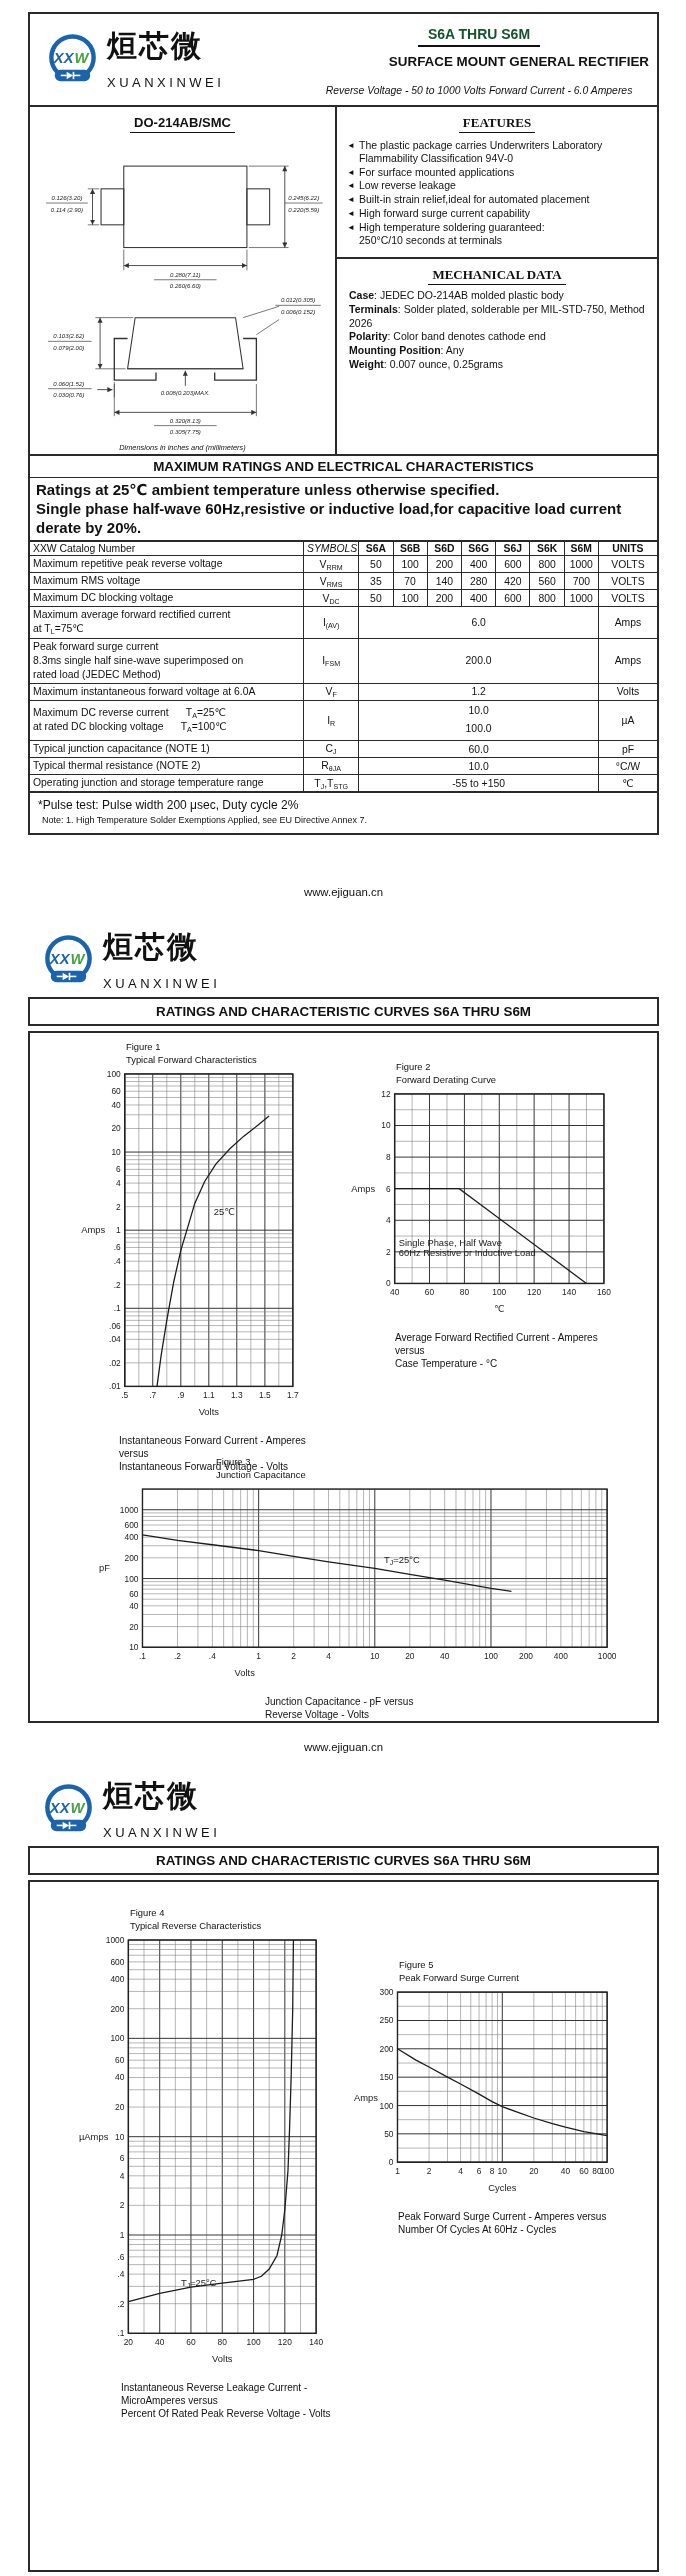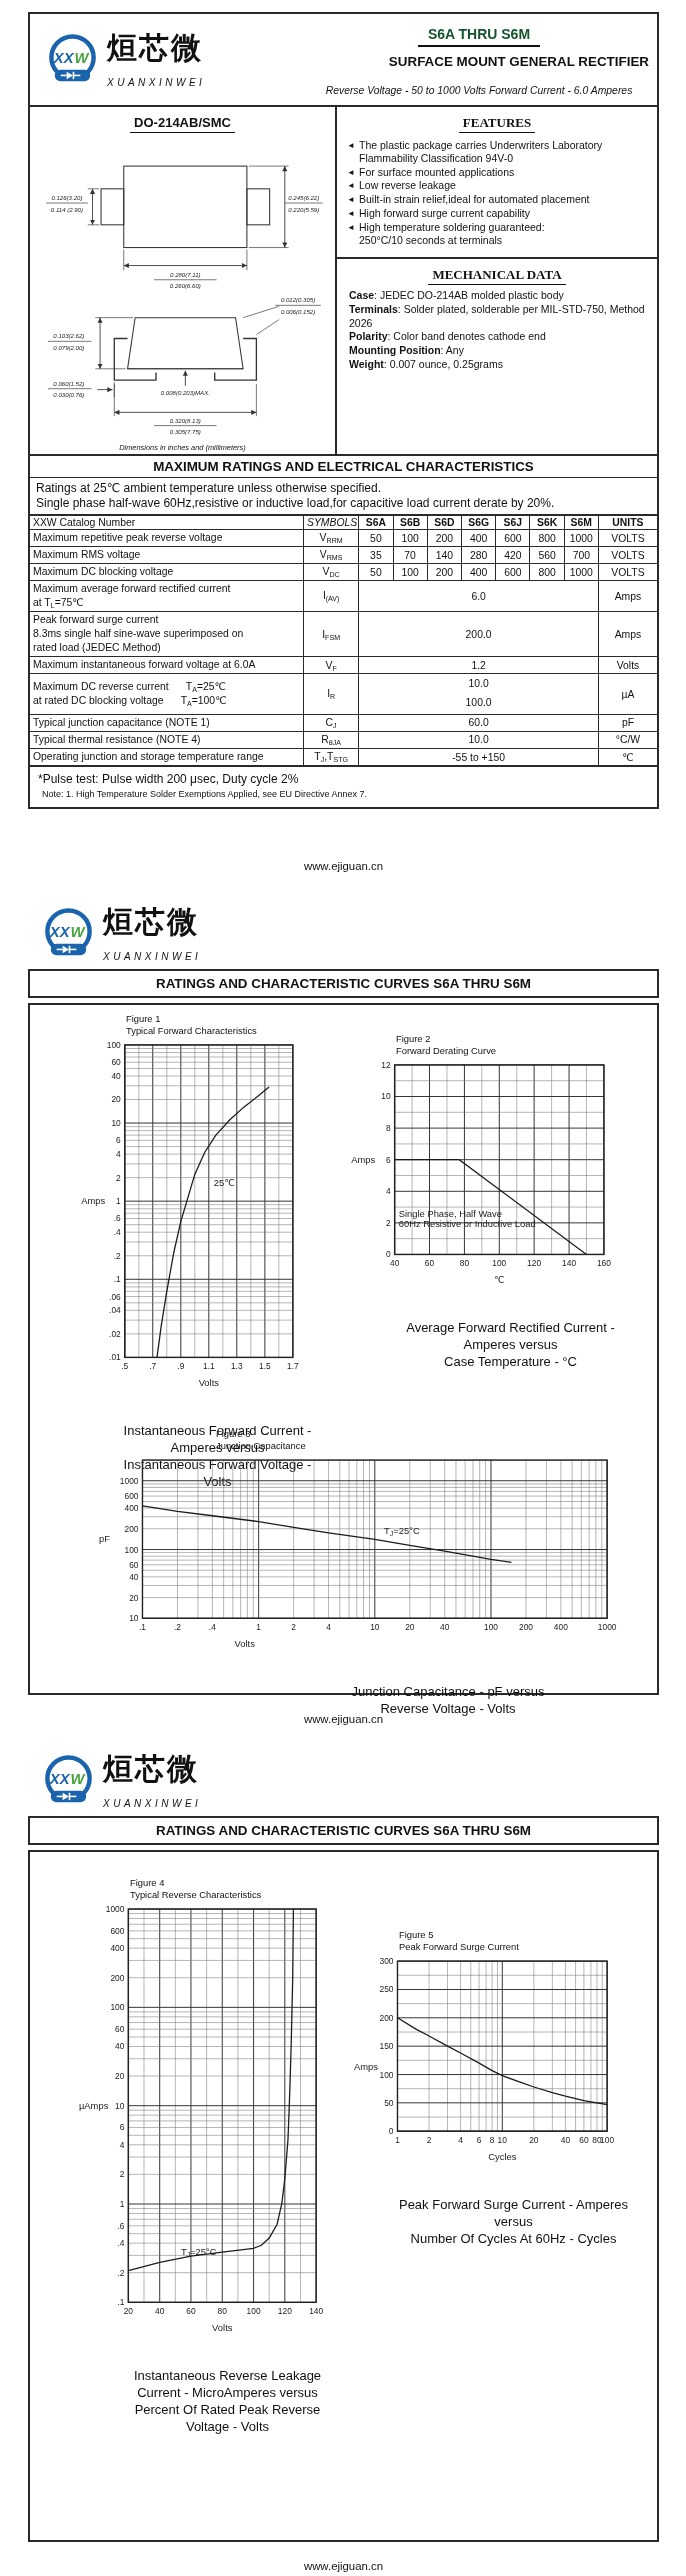--- a/index.html
+++ b/index.html
@@ -9,21 +9,21 @@
     font-family: "Liberation Sans", "DejaVu Sans", sans-serif;
     color:#111;
   }
   .sb { font-size: 68%; vertical-align: -0.22em; }
 
   
   .page1 { margin: 12px 28px 0 28px; border: 2px solid #2a2a2a; }
   .hdr { display:flex; align-items:center; border-bottom: 2px solid #2a2a2a; padding: 10px 8px 8px 14px; height: 93px; }
   .logo { display:flex; align-items:center; gap:6px; width: 265px; }
   .logo-cn { font-size: 30px; font-weight: bold; color:#111; letter-spacing:2px; line-height:1; display:block; }
-  .logo-en { font-size: 10px; letter-spacing: 3.5px; color:#111; display:block; margin-top:14px;font-style:italic; }
+  .logo-en { font-size: 13px; letter-spacing: 3.5px; color:#111; display:block; margin-top:14px; }
   .titleblock { flex:1; text-align:center; }
   .ptitle { color:#14532d; font-size: 14px; font-weight: bold; display:inline-block; border-bottom: 2px solid #111; padding: 0 10px 3px 10px; }
   .psub { font-size: 13.4px; font-weight: bold; margin-top: 7px; text-align: right; }
   .ptag { font-size: 10.4px; font-style: italic; margin-top: 16px; }
 
   .cols { display:flex; }
   .colL { width: 305px; padding: 6px 4px 2px 4px; }
   .colR { flex:1; border-left: 2px solid #2a2a2a; }
   .pkg-title { text-align:center; font-weight:bold; font-size:13px; margin: 2px 0 2px 0; }
   .pkg-title span { border-bottom: 1.5px solid #111; padding: 0 4px 2px 4px; }
@@ -32,21 +32,21 @@
   .sec-title span { border-bottom: 1.5px solid #111; padding: 0 4px 2px 4px; }
   .feat-list { padding: 2px 8px 10px 10px; }
   .feat { display:flex; font-size: 10.5px; line-height: 1.22; margin-bottom: 1px; }
   .feat .bullet { width: 12px; flex:none; font-size: 8px; padding-top: 2px; }
   .feat .ftext { flex:1; white-space: pre-wrap; }
   .mech { border-top: 2px solid #2a2a2a; padding-bottom: 8px; }
   .mech-list { padding: 0 8px 4px 12px; font-size: 10.5px; line-height: 1.3; }
   .mline b { font-weight: bold; }
 
   .banner1 { border-top: 2px solid #2a2a2a; border-bottom: 1.5px solid #2a2a2a; text-align:center; font-weight:bold; font-size: 13.4px; padding: 3px 4px; }
-  .conds { font-size: 12px; padding: 3px 6px 3px 6px; line-height: 1.25; border-bottom: 1.5px solid #2a2a2a; }
+  .conds { font-size: 15px; padding: 3px 6px 3px 6px; line-height: 1.25; border-bottom: 1.5px solid #2a2a2a; font-weight: bold; }
 
   table.ratings { width: 100%; border-collapse: collapse; table-layout: fixed; }
   table.ratings td, table.ratings th { border: 1px solid #2a2a2a; font-size: 10.4px; padding: 1px 3px; }
   table.ratings tr > *:first-child { border-left: none; }
   table.ratings tr > *:last-child { border-right: none; }
   th.cat { text-align:left; font-weight: normal; font-size: 11px; padding-left: 5px; }
   th.symh { font-style: italic; font-weight: normal; font-size: 8px; }
   th.part { font-weight: bold; font-size: 10.4px; text-align:center; }
   th.unith { font-weight: bold; font-size: 11px; text-align:center; }
   td.param { text-align:left; padding-left: 5px; }
@@ -59,21 +59,21 @@
 
   .sitefoot { text-align:center; font-size: 11.4px; margin-top: 51px; }
   .sitefoot2 { text-align:center; font-size: 11.4px; margin-top: 16px; }
 
   
   .plogo { margin: 34px 0 6px 40px; display:flex; align-items:center; gap:6px; }
   .banner2 { margin: 0 28px; border: 2px solid #2a2a2a; text-align:center; font-weight:bold; font-size: 13.4px; padding: 5px 0; }
   .curvebox { margin: 5px 28px 0 28px; border: 2px solid #2a2a2a; position: relative; height: 692px; }
   .fig { position:absolute; }
   .fig-title { font-size: 9.4px; line-height: 1.3; margin-bottom: 2px; }
-  .fig-caption { font-size: 13px; line-height: 1.3; margin-top: 26px; text-align: center; }
+  .fig-caption { font-size: 10px; line-height: 1.3; margin-top: 8px; }
   svg text { font-family: "Liberation Sans", "DejaVu Sans", sans-serif; }
   .dimtxt { font-size: 6.4px; font-style: italic; }
 </style>
 </head>
 <body>
 
 <div class="page1">
 
   <div class="hdr">
     <div class="logo">
@@ -360,21 +360,21 @@
         <tr>
           <td class="param">
             <div class="pline">Typical junction capacitance (NOTE 1)</div>
           </td>
           <td class="sym">C<span class="sb">J</span></td>
           <td class="val" colspan="7">60.0</td>
           <td class="unit">pF</td>
         </tr>
         <tr>
           <td class="param">
-            <div class="pline">Typical thermal resistance (NOTE 4)</div>
+            <div class="pline">Typical thermal resistance (NOTE 2)</div>
           </td>
           <td class="sym">R<span class="sb">θJA</span></td>
           <td class="val" colspan="7">10.0</td>
           <td class="unit">°C/W</td>
         </tr>
         <tr>
           <td class="param">
             <div class="pline">Operating junction and storage temperature range</div>
           </td>
           <td class="sym">T<span class="sb">J</span>,T<span class="sb">STG</span></td>

